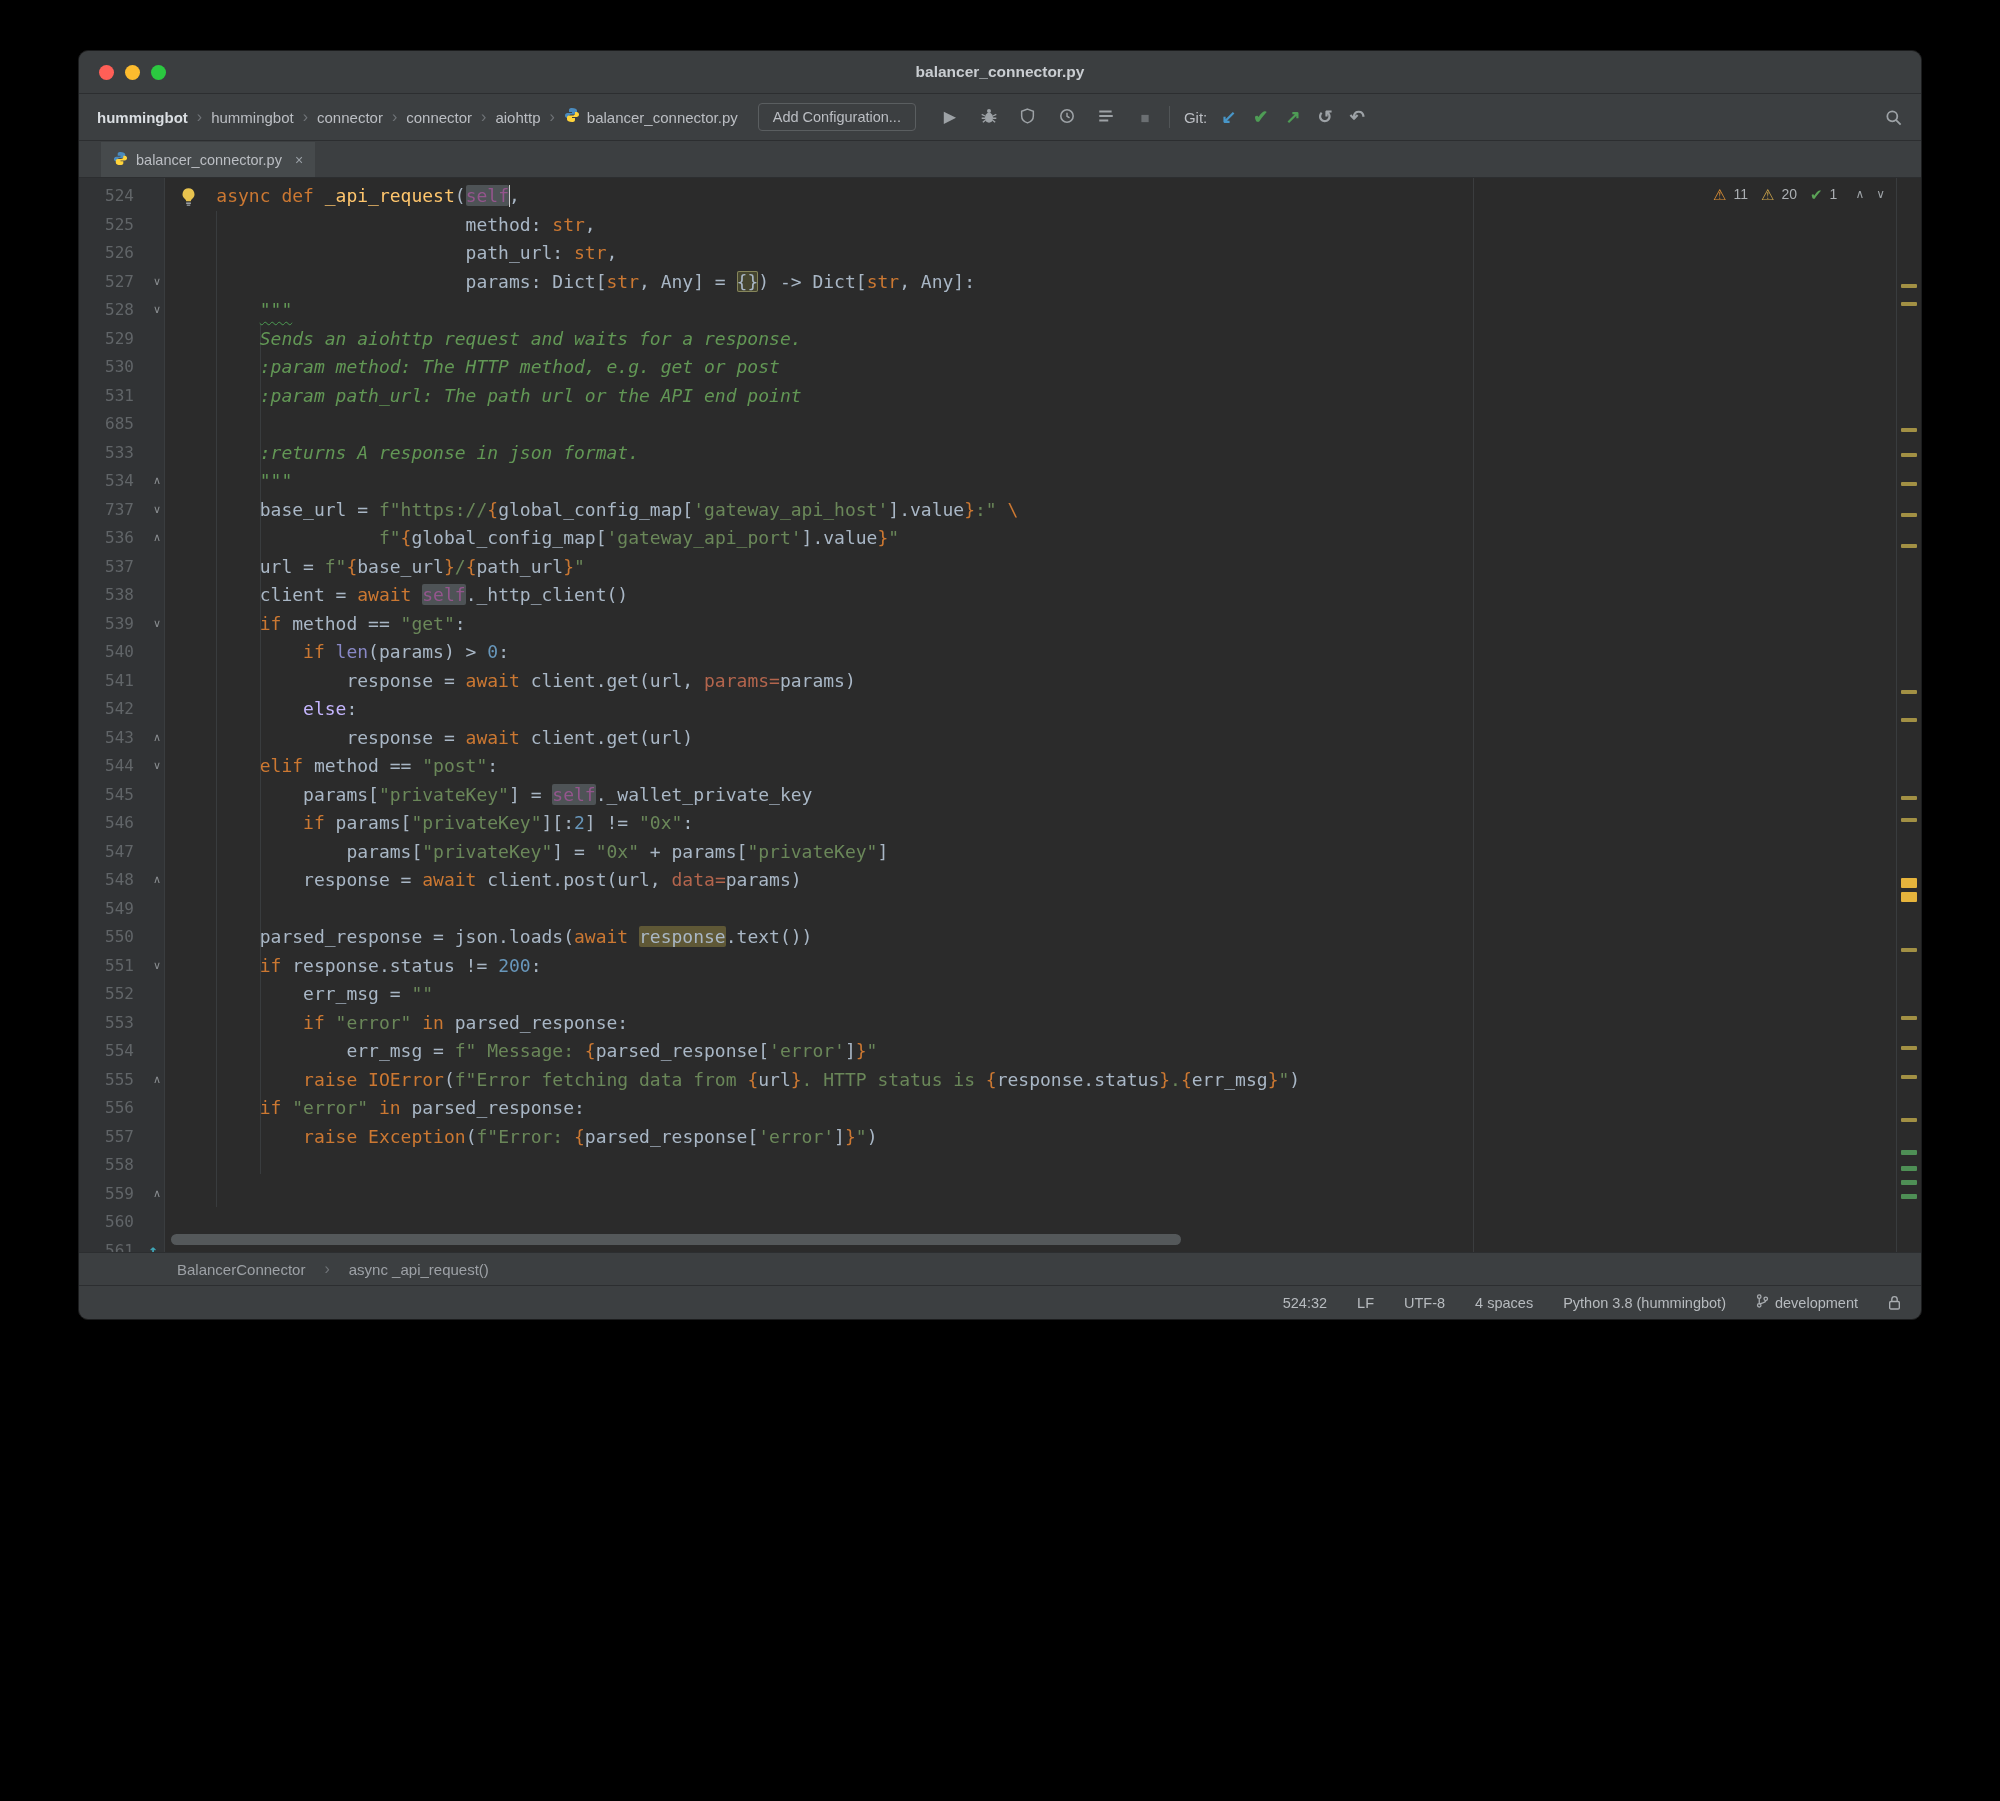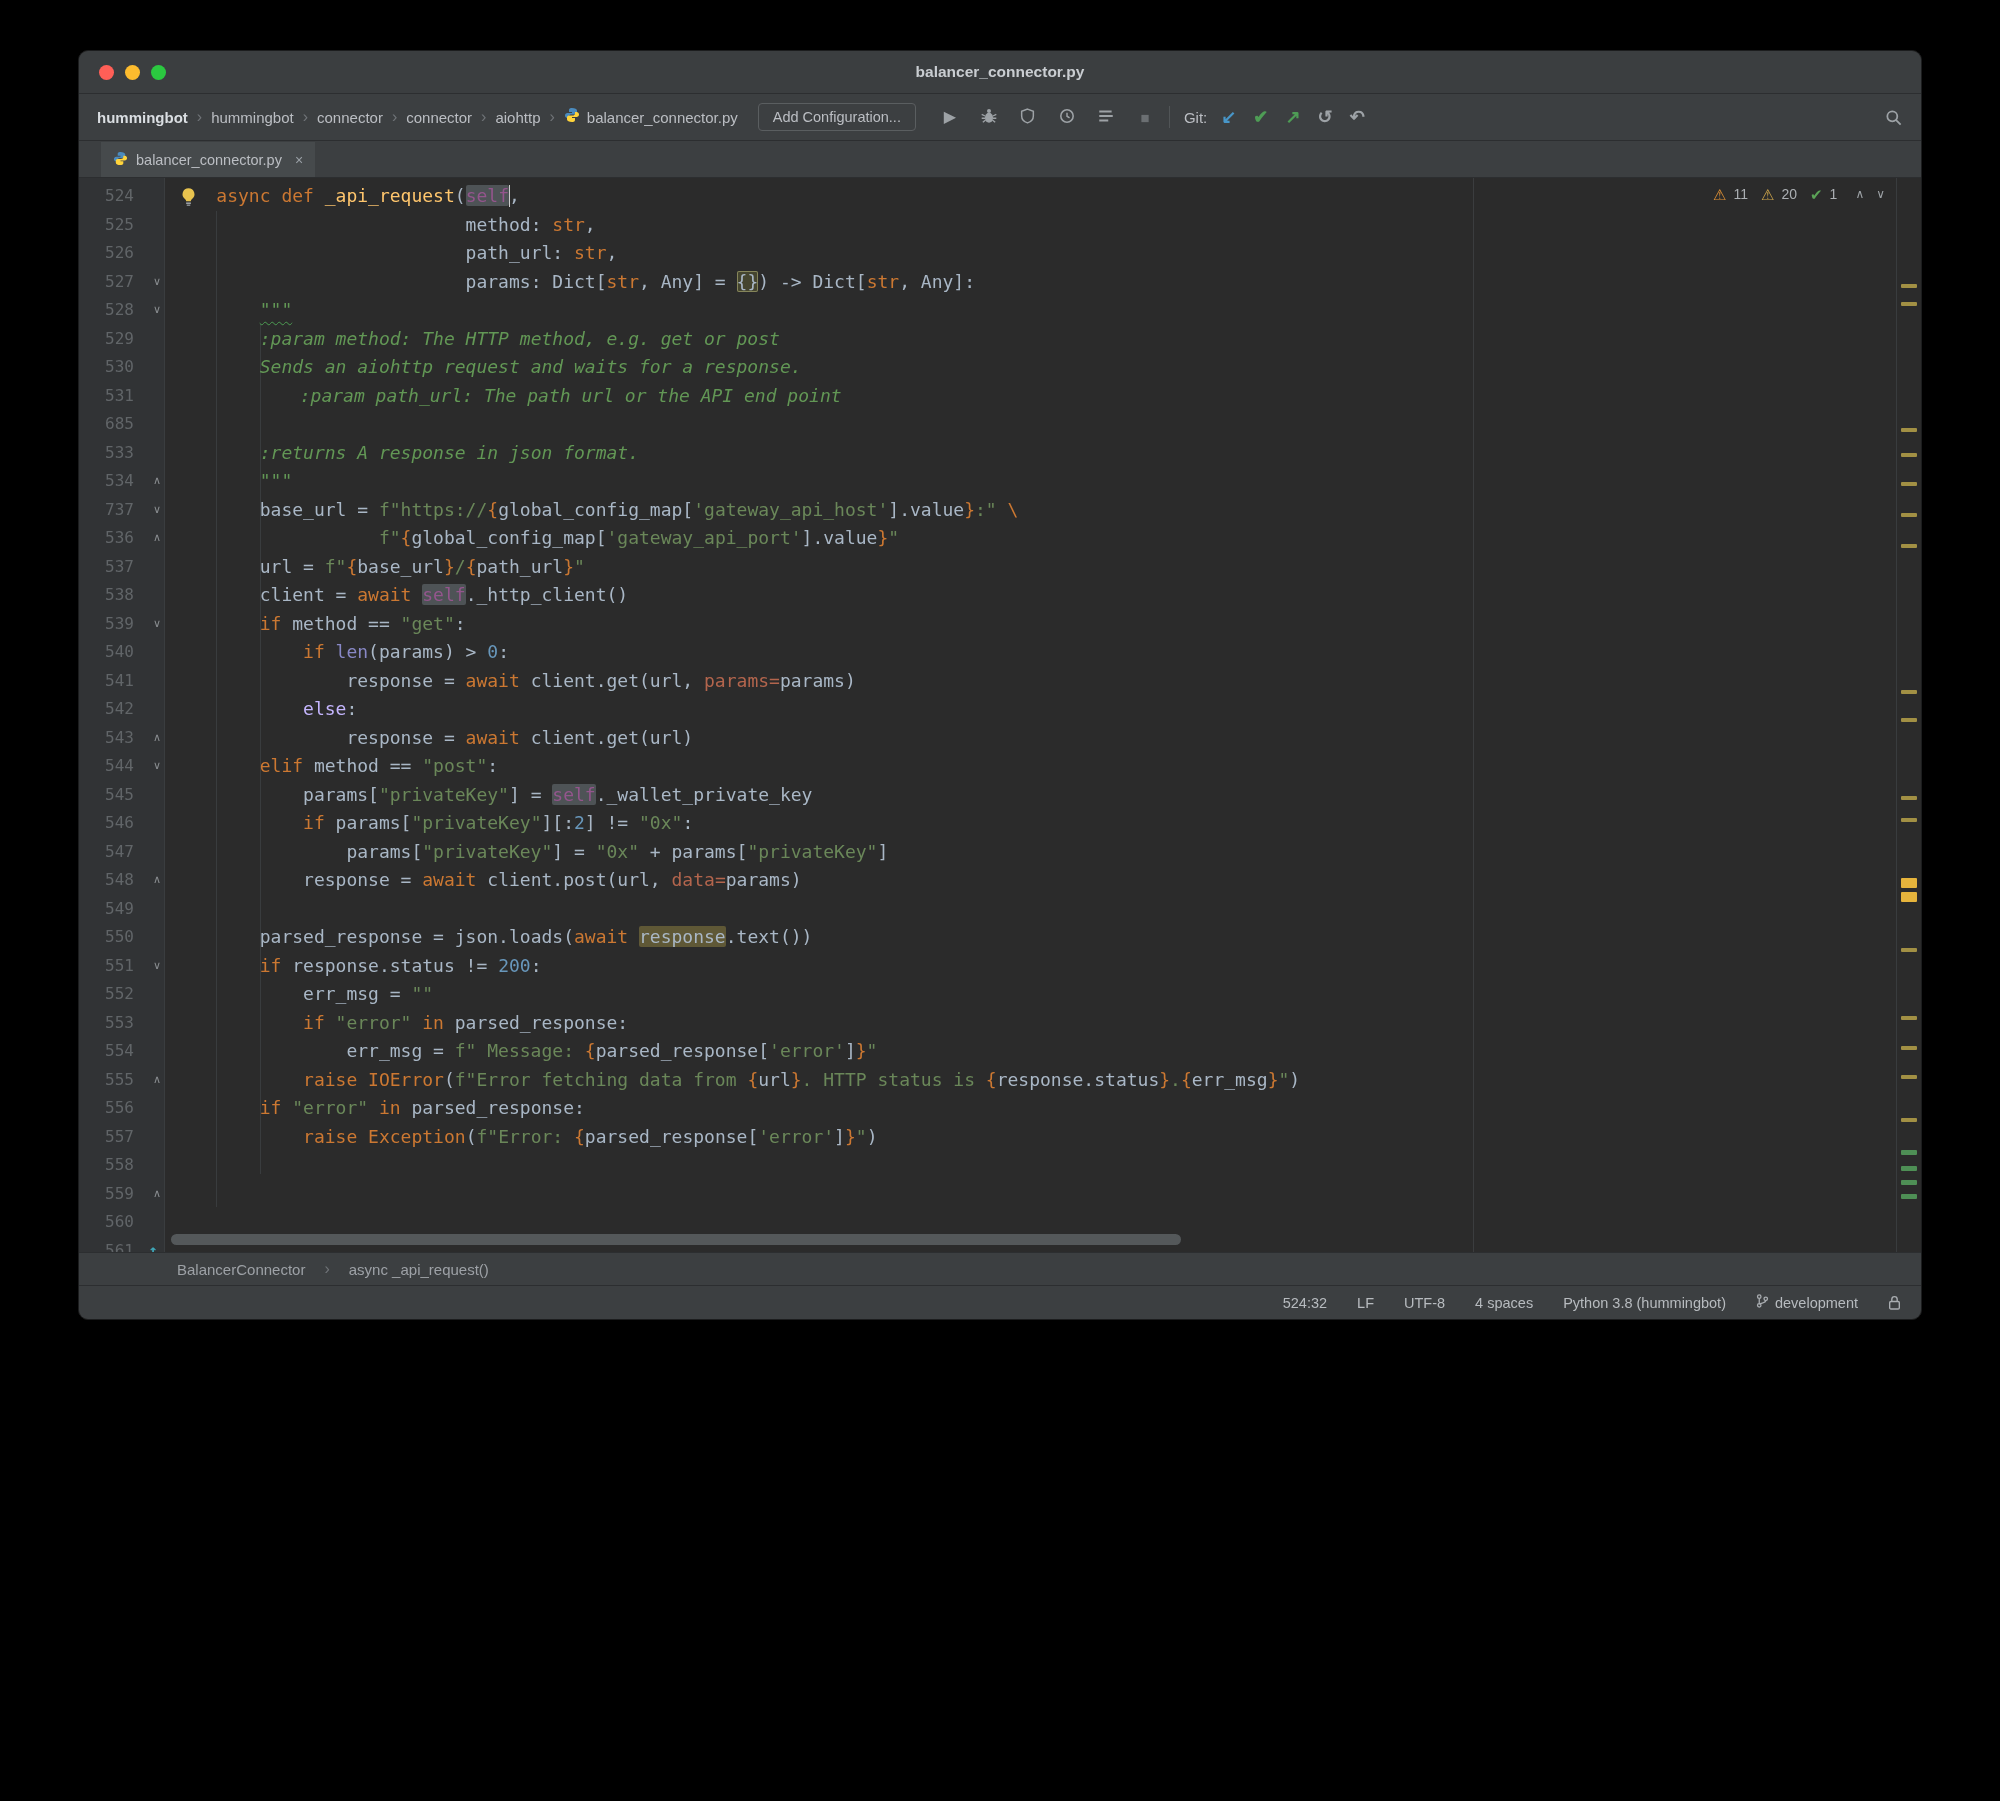--- a/index.html
+++ b/index.html
@@ -300,23 +300,23 @@
       <div class="rows" id="code-rows">
           <div class="code-line"><span class="tok tok-d">    </span><span class="tok tok-k" style="color: rgb(204, 120, 50);">async def </span><span class="tok tok-f" style="color: rgb(255, 198, 109);">_api_request</span><span class="tok tok-d" style="color: rgb(169, 183, 198);">(</span><span class="tok tok-sf fl-g" style="color: rgb(148, 85, 141);">self</span><span class="tok tok-d" style="color: rgb(169, 183, 198);">,</span><div class="caret" style="left: calc(31ch + 8px);"></div><span class="bulb"><svg width="19" height="19" viewBox="0 0 16 16">
                 <path fill="#E8C34E" d="M8 1a5 5 0 0 0-3 9c.6.5 1 1 1 2h4c0-1 .4-1.5 1-2a5 5 0 0 0-3-9z"></path>
                 <rect x="6" y="13" width="4" height="1.3" fill="#9DA2A6"></rect>
                 <rect x="6.5" y="14.8" width="3" height="1" fill="#9DA2A6"></rect>
               </svg></span></div>
           <div class="code-line"><span class="tok tok-d">                           </span><span class="tok tok-d" style="color: rgb(169, 183, 198);">method: </span><span class="tok tok-k" style="color: rgb(204, 120, 50);">str</span><span class="tok tok-d" style="color: rgb(169, 183, 198);">,</span></div>
           <div class="code-line"><span class="tok tok-d">                           </span><span class="tok tok-d" style="color: rgb(169, 183, 198);">path_url: </span><span class="tok tok-k" style="color: rgb(204, 120, 50);">str</span><span class="tok tok-d" style="color: rgb(169, 183, 198);">,</span></div>
           <div class="code-line"><span class="tok tok-d">                           </span><span class="tok tok-d" style="color: rgb(169, 183, 198);">params: Dict[</span><span class="tok tok-k" style="color: rgb(204, 120, 50);">str</span><span class="tok tok-d" style="color: rgb(169, 183, 198);">, Any] = </span><span class="tok tok-d fl-m" style="color: rgb(169, 183, 198);">{}</span><span class="tok tok-d" style="color: rgb(169, 183, 198);">) -&gt; Dict[</span><span class="tok tok-k" style="color: rgb(204, 120, 50);">str</span><span class="tok tok-d" style="color: rgb(169, 183, 198);">, Any]:</span></div>
           <div class="code-line"><span class="tok tok-d">        </span><span class="tok tok-ds fl-w" style="color: rgb(98, 151, 85);">"""</span></div>
+          <div class="code-line"><span class="tok tok-d">        </span><span class="tok tok-ds" style="color: rgb(98, 151, 85);">Sends an aiohttp request and waits for a response.</span></div>
           <div class="code-line"><span class="tok tok-d">        </span><span class="tok tok-ds" style="color: rgb(98, 151, 85);">:param method: The HTTP method, e.g. get or post</span></div>
-          <div class="code-line"><span class="tok tok-d">        </span><span class="tok tok-ds" style="color: rgb(98, 151, 85);">Sends an aiohttp request and waits for a response.</span></div>
-          <div class="code-line"><span class="tok tok-d">        </span><span class="tok tok-ds" style="color: rgb(98, 151, 85); padding-left: 40px;">:param path_url: The path url or the API end point</span></div>
+          <div class="code-line"><span class="tok tok-d">        </span><span class="tok tok-ds" style="color: rgb(98, 151, 85);">:param path_url: The path url or the API end point</span></div>
           <div class="code-line"><span class="tok tok-d">        </span></div>
           <div class="code-line"><span class="tok tok-d">        </span><span class="tok tok-ds" style="color: rgb(98, 151, 85);">:returns A response in json format.</span></div>
           <div class="code-line"><span class="tok tok-d">        </span><span class="tok tok-ds" style="color: rgb(98, 151, 85);">"""</span></div>
           <div class="code-line"><span class="tok tok-d">        </span><span class="tok tok-d" style="color: rgb(169, 183, 198);">base_url = </span><span class="tok tok-s" style="color: rgb(106, 135, 89);">f"https://</span><span class="tok tok-k" style="color: rgb(204, 120, 50);">{</span><span class="tok tok-d" style="color: rgb(169, 183, 198);">global_config_map[</span><span class="tok tok-s" style="color: rgb(106, 135, 89);">'gateway_api_host'</span><span class="tok tok-d" style="color: rgb(169, 183, 198);">].value</span><span class="tok tok-k" style="color: rgb(204, 120, 50);">}</span><span class="tok tok-s" style="color: rgb(106, 135, 89);">:"</span><span class="tok tok-d" style="color: rgb(169, 183, 198);"> </span><span class="tok tok-k" style="color: rgb(204, 120, 50);">\</span></div>
           <div class="code-line"><span class="tok tok-d">                   </span><span class="tok tok-s" style="color: rgb(106, 135, 89);">f"</span><span class="tok tok-k" style="color: rgb(204, 120, 50);">{</span><span class="tok tok-d" style="color: rgb(169, 183, 198);">global_config_map[</span><span class="tok tok-s" style="color: rgb(106, 135, 89);">'gateway_api_port'</span><span class="tok tok-d" style="color: rgb(169, 183, 198);">].value</span><span class="tok tok-k" style="color: rgb(204, 120, 50);">}</span><span class="tok tok-s" style="color: rgb(106, 135, 89);">"</span></div>
           <div class="code-line"><span class="tok tok-d">        </span><span class="tok tok-d" style="color: rgb(169, 183, 198);">url = </span><span class="tok tok-s" style="color: rgb(106, 135, 89);">f"</span><span class="tok tok-k" style="color: rgb(204, 120, 50);">{</span><span class="tok tok-d" style="color: rgb(169, 183, 198);">base_url</span><span class="tok tok-k" style="color: rgb(204, 120, 50);">}</span><span class="tok tok-s" style="color: rgb(106, 135, 89);">/</span><span class="tok tok-k" style="color: rgb(204, 120, 50);">{</span><span class="tok tok-d" style="color: rgb(169, 183, 198);">path_url</span><span class="tok tok-k" style="color: rgb(204, 120, 50);">}</span><span class="tok tok-s" style="color: rgb(106, 135, 89);">"</span></div>
           <div class="code-line"><span class="tok tok-d">        </span><span class="tok tok-d" style="color: rgb(169, 183, 198);">client = </span><span class="tok tok-k" style="color: rgb(204, 120, 50);">await </span><span class="tok tok-sf fl-g" style="color: rgb(148, 85, 141);">self</span><span class="tok tok-d" style="color: rgb(169, 183, 198);">._http_client()</span></div>
           <div class="code-line"><span class="tok tok-d">        </span><span class="tok tok-k" style="color: rgb(204, 120, 50);">if </span><span class="tok tok-d" style="color: rgb(169, 183, 198);">method == </span><span class="tok tok-s" style="color: rgb(106, 135, 89);">"get"</span><span class="tok tok-d" style="color: rgb(169, 183, 198);">:</span></div>
           <div class="code-line"><span class="tok tok-d">            </span><span class="tok tok-k" style="color: rgb(204, 120, 50);">if </span><span class="tok tok-b" style="color: rgb(136, 136, 198);">len</span><span class="tok tok-d" style="color: rgb(169, 183, 198);">(params) &gt; </span><span class="tok tok-n" style="color: rgb(104, 151, 187);">0</span><span class="tok tok-d" style="color: rgb(169, 183, 198);">:</span></div>
           <div class="code-line"><span class="tok tok-d">                </span><span class="tok tok-d" style="color: rgb(169, 183, 198);">response = </span><span class="tok tok-k" style="color: rgb(204, 120, 50);">await </span><span class="tok tok-d" style="color: rgb(169, 183, 198);">client.get(url, </span><span class="tok tok-kw" style="color: rgb(179, 101, 77);">params=</span><span class="tok tok-d" style="color: rgb(169, 183, 198);">params)</span></div>

